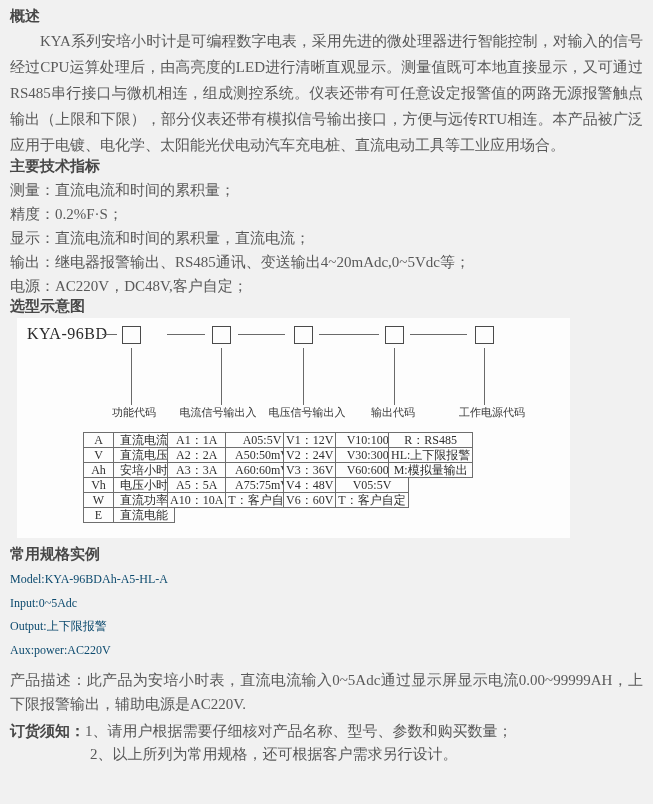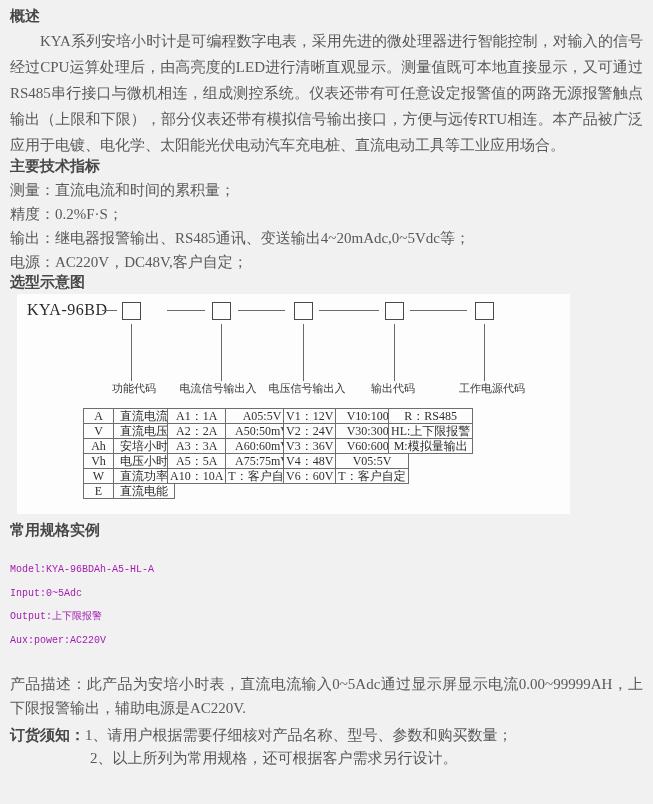--- a/index.html
+++ b/index.html
@@ -79,61 +79,62 @@
     line-height: 14px;
     text-align: center;
     padding: 0 2px;
     white-space: nowrap;
     background: #fdfdfd;
   }
   .code-table td.r { text-align: right; padding-right: 4px; }
 
   
   .mono-line {
-    font-family: Liberation Mono, monospace;
-    font-size: 10px;
+    font-family: Liberation Serif, serif;
+    font-size: 12px;
     line-height: 23.5px;
-    color: #a21caf;
+    color: #0c4a6e;
     white-space: nowrap;
   }
   .desc-para {
     font-size: 15px;
     line-height: 24px;
     color: #595959;
     text-align: justify;
-    margin-top: 20px;
+    margin-top: 6px;
   }
   .order-block { margin-top: 4px; }
   .order-line1 {
     font-size: 15px;
     line-height: 23px;
     color: #595959;
   }
   .order-label { font-weight: bold; color: #474747; }
   .order-line2 {
     font-size: 15px;
     line-height: 23px;
     color: #595959;
     padding-left: 80px;
   }
   .mt8 { margin-top: 8px; }
-  .mb6 { margin-bottom: 20px; }
+  .mb6 { margin-bottom: 6px; }
 </style>
 </head>
 <body>
 
 <div class="page">
 
   <div class="sec-heading">概述</div>
   <p class="overview-text">KYA系列安培小时计是可编程数字电表，采用先进的微处理器进行智能控制，对输入的信号经过CPU运算处理后，由高亮度的LED进行清晰直观显示。测量值既可本地直接显示，又可通过RS485串行接口与微机相连，组成测控系统。仪表还带有可任意设定报警值的两路无源报警触点输出（上限和下限），部分仪表还带有模拟信号输出接口，方便与远传RTU相连。本产品被广泛应用于电镀、电化学、太阳能光伏电动汽车充电桩、直流电动工具等工业应用场合。</p>
 
   <div class="sec-heading">主要技术指标</div>
   <div class="specs-block">
     <div class="spec-line">测量：直流电流和时间的累积量；</div>
     <div class="spec-line">精度：0.2%F·S；</div>
+    <div class="spec-line">显示：直流电流和时间的累积量，直流电流；</div>
     <div class="spec-line">输出：继电器报警输出、RS485通讯、变送输出4~20mAdc,0~5Vdc等；</div>
     <div class="spec-line">电源：AC220V，DC48V,客户自定；</div>
   </div>
 
   <div class="sec-heading">选型示意图</div>
 
   <div class="diagram">
     <span class="model-prefix">KYA-96BD</span>
 
     <div class="sel-box" style="left:105px"></div>

